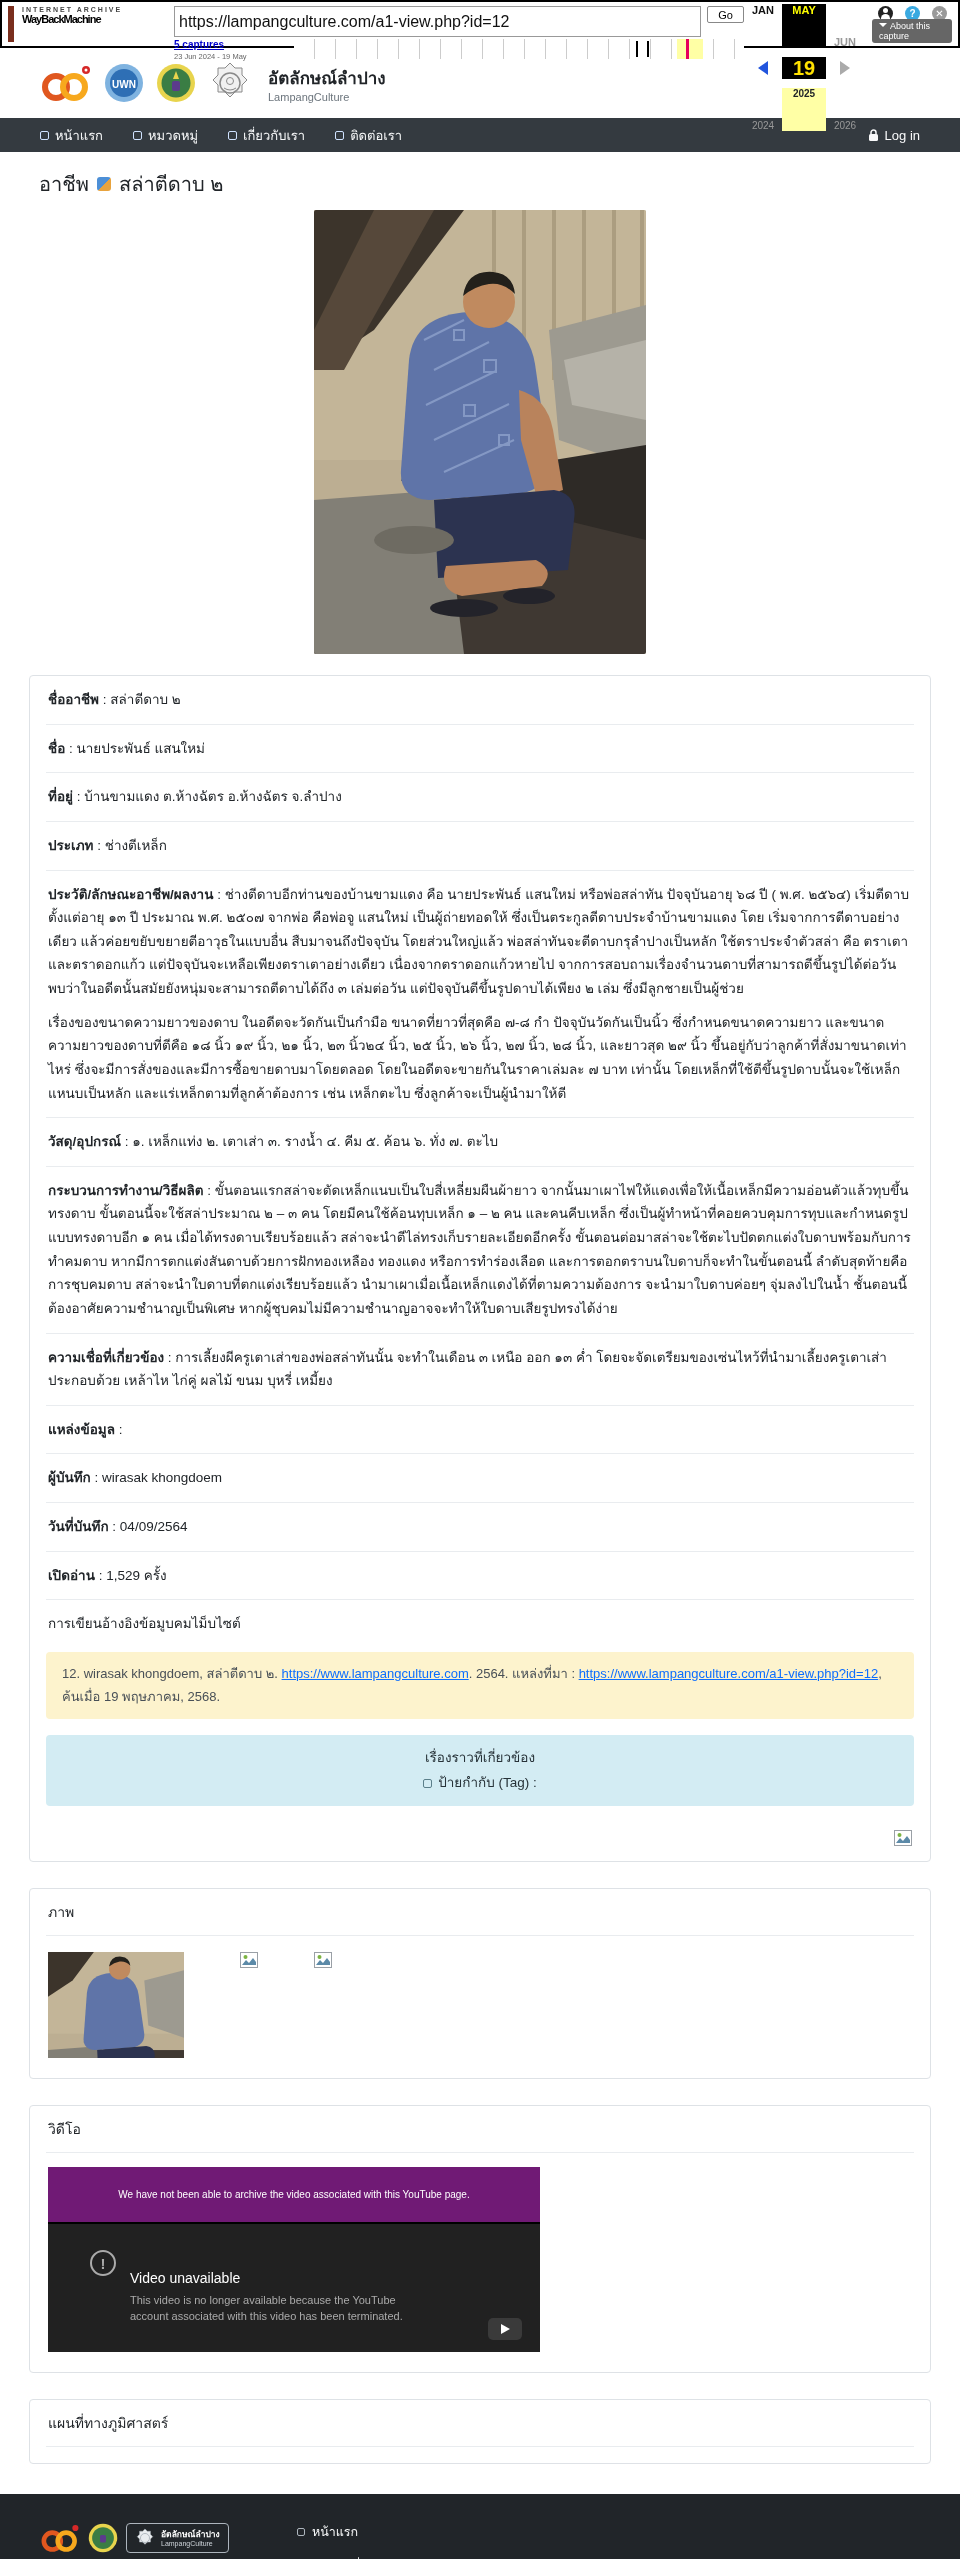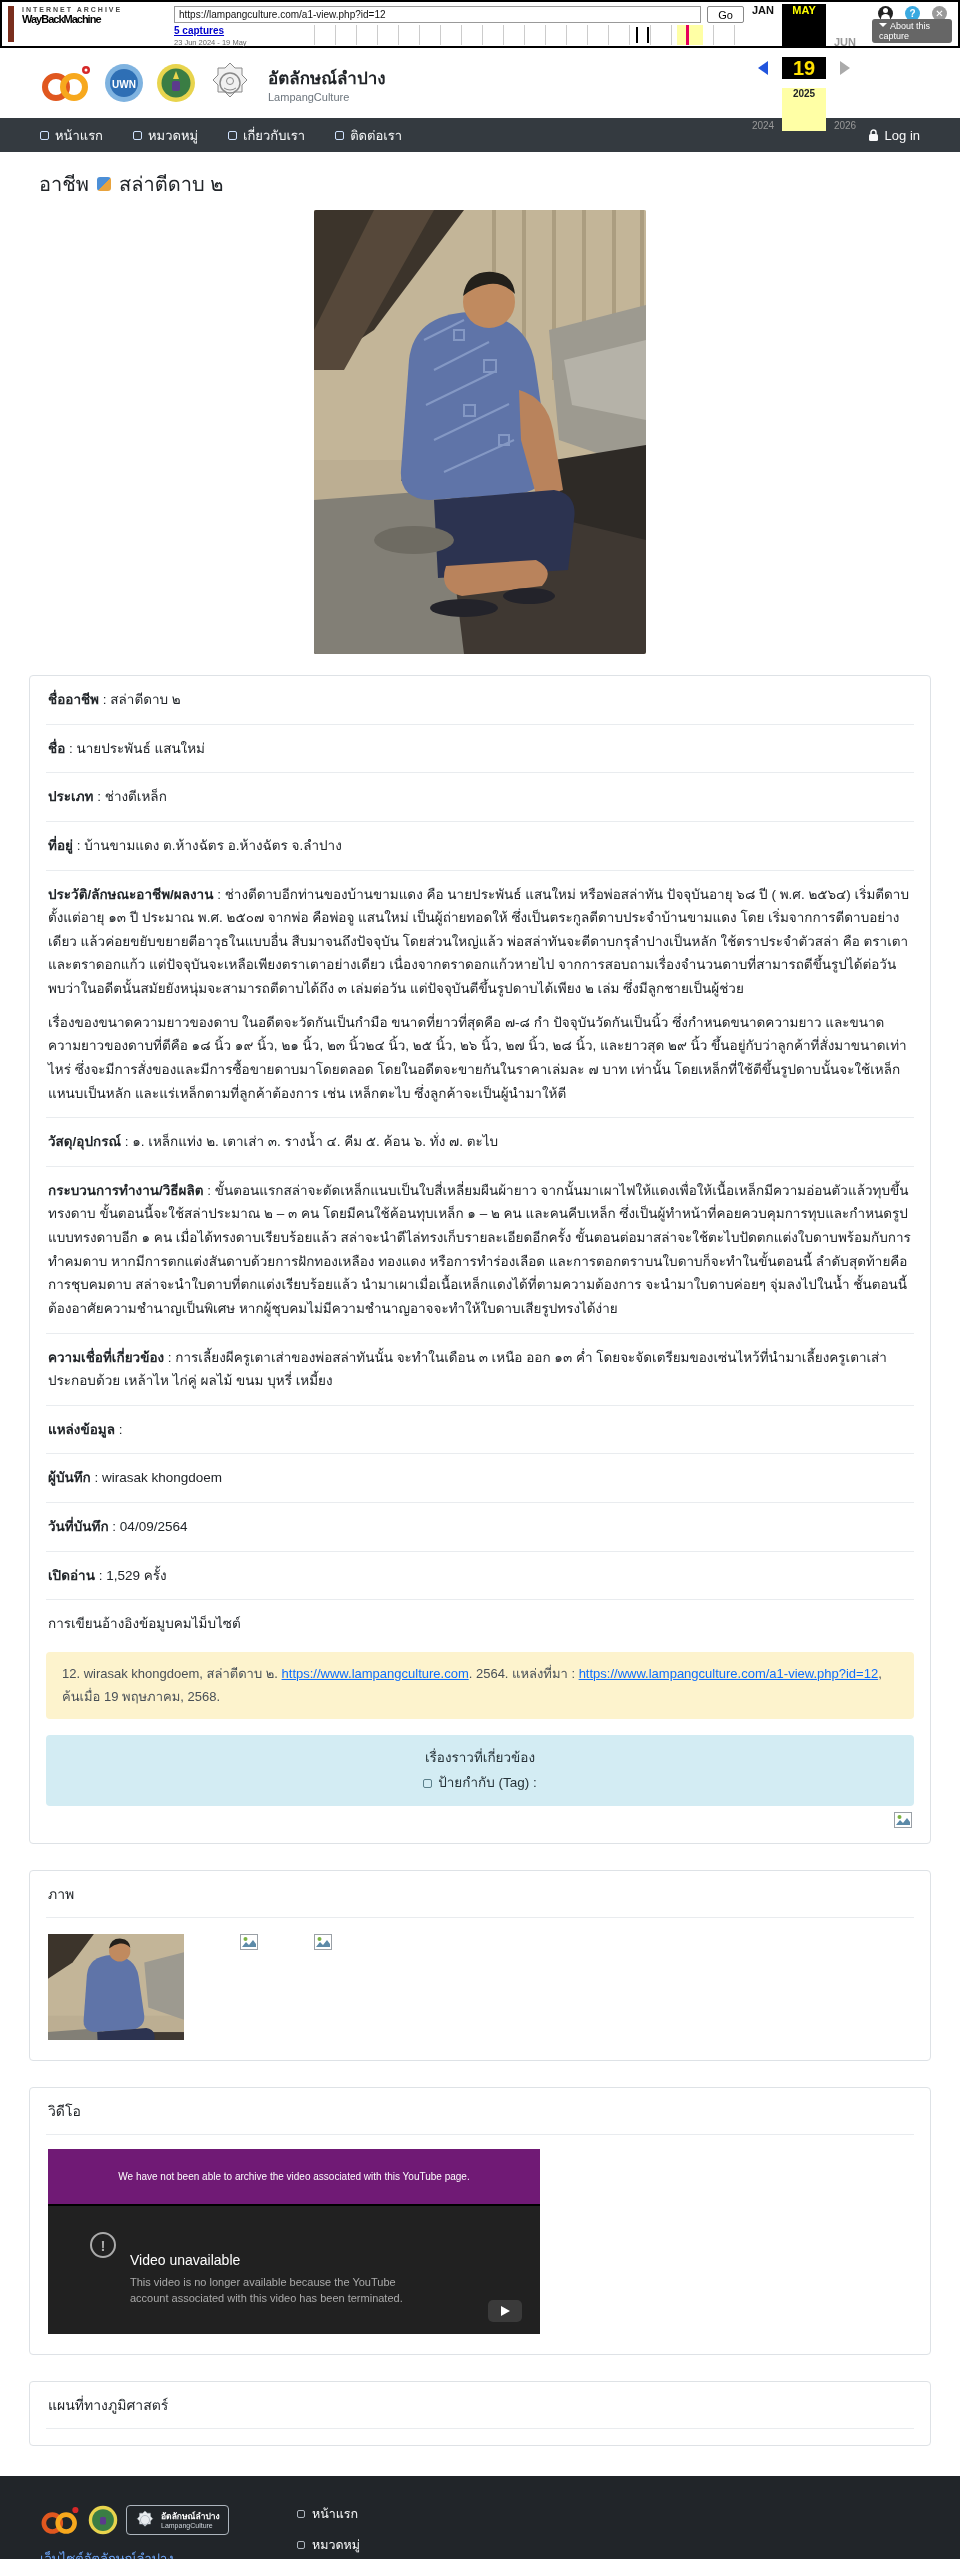--- a/index.html
+++ b/index.html
@@ -9,21 +9,21 @@
     color: #212529; font-size: 14px;
   }
   
   .wb { border: 2px solid #000; background: #fff; height: 48px; display: flex; align-items: stretch; position: relative; }
   .wb-flag { width: 6px; background: #7a2e1d; margin: 4px 2px 4px 6px; }
   .wb-logo { width: 158px; padding: 4px 6px 0 6px; }
   .wb-logo .l1 { font-size: 7px; letter-spacing: 2px; color: #444; font-weight: bold; }
   .wb-logo .l2 { font-size: 11px; font-weight: bold; color: #000000; letter-spacing: -1px; line-height: 1.1; }
   .wb-mid { flex: 1; display: flex; flex-direction: column; padding-top: 4px; }
   .wb-urlrow { display: flex; gap: 6px; }
-  .wb-url { flex: 1; height: 17px; border: 1px solid #999; font-size: 10px; padding: 0 4px; color: #111; font-family: "Liberation Sans", sans-serif; }
+  .wb-url { flex: 1; height: 31px; border: 1px solid #999; font-size: 16px; padding: 0 4px; color: #111; font-family: "Liberation Sans", sans-serif; }
   .wb-go { height: 17px; font-size: 11px; border: 1px solid #888; background: #fff; padding: 0 10px; border-radius: 2px; }
   .wb-caprow { display: flex; margin-top: 2px; }
   .wb-capcol { width: 120px; }
   .wb-captures { font-size: 10px; color: #00c; text-decoration: underline; font-weight: bold; }
   .wb-range { font-size: 7.5px; color: #666; margin-top: 2px; }
   .wb-timeline { flex: 1; height: 20px; position: relative;
     background: repeating-linear-gradient(90deg, #fff 0 20px, #ccc 20px 21px); }
   .wb-timeline .tk { position: absolute; top: 2px; bottom: 2px; width: 2px; background: #000; }
   .wb-timeline .yellow { position: absolute; top: 0; bottom: 0; width: 26px; background: #ffffa5; }
   .wb-timeline .pink { position: absolute; top: 0; bottom: 0; width: 3px; background: #e6005c; }
@@ -64,21 +64,21 @@
   .page-title { font-size: 20px; margin: 16px 0 10px 10px; display: flex; align-items: center; gap: 8px; }
   .title-icon { width: 14px; height: 14px; border-radius: 3px; background: linear-gradient(135deg,#4d8fd6 50%,#e8a33d 50%); }
   .hero-wrap { text-align: center; margin: 6px 0 18px; }
   .card { border: 1px solid #dee2e6; border-radius: 4px; background: #fff; padding: 0 16px; margin-bottom: 26px; }
   .row { padding: 12px 2px; border-top: 1px solid #e9ecef; font-size: 13.5px; line-height: 1.75; }
   .row:first-child { border-top: none; }
   .row b { font-weight: bold; }
   .row p + p { margin-top: 10px; }
   .cite-box { background: #fdf3cd; border-radius: 4px; padding: 10px 16px; margin: 4px 0 16px; font-size: 13px; line-height: 1.8; color: #495057; }
   .cite-box a { color: #0d6efd; text-decoration: underline; }
-  .related-box { background: #d3ecf3; border-radius: 4px; padding: 10px; margin: 10px 0 0; text-align: center; font-size: 13.5px; line-height: 1.9; color: #273238; }
+  .related-box { background: #d3ecf3; border-radius: 4px; padding: 10px; margin: 10px 0 18px; text-align: center; font-size: 13.5px; line-height: 1.9; color: #273238; }
   .related-box .tagline { display: flex; align-items: center; justify-content: center; gap: 6px; }
   .related-box .bullet { border-color: #5b7f8a; }
   .broken-wrap { text-align: right; padding: 6px 2px 12px; }
   .sec-head { padding: 12px 2px; font-size: 14px; border-bottom: 1px solid #e9ecef; }
   .gallery { display: flex; gap: 56px; align-items: flex-start; padding: 16px 2px 20px; }
   
   .video-wrap { margin: 14px 2px 20px; width: 492px; }
   .yt-banner { background: #701a75; color: #fff; font-size: 10px; text-align: center; padding: 20px 40px; line-height: 1.5; border-bottom: 2px solid #000; }
   .yt-player { background: #212121; height: 128px; position: relative; padding: 26px 0 0 42px; }
   .yt-msg { display: flex; gap: 14px; color: #fff; max-width: 330px; }
@@ -265,24 +265,24 @@
   </div>
 
   <div class="card">
     <div class="row">
       <b>ชื่ออาชีพ</b> : <span>สล่าตีดาบ ๒</span>
     </div>
     <div class="row">
       <b>ชื่อ</b> : <span>นายประพันธ์ แสนใหม่</span>
     </div>
     <div class="row">
+      <b>ที่อยู่</b> : <span>บ้านขามแดง ต.ห้างฉัตร อ.ห้างฉัตร จ.ลำปาง</span>
+    </div>
+    <div class="row">
       <b>ประเภท</b> : <span>ช่างตีเหล็ก</span>
-    </div>
-    <div class="row">
-      <b>ที่อยู่</b> : <span>บ้านขามแดง ต.ห้างฉัตร อ.ห้างฉัตร จ.ลำปาง</span>
     </div>
     <div class="row">
       <p><b>ประวัติ/ลักษณะอาชีพ/ผลงาน</b> : <span>ช่างตีดาบอีกท่านของบ้านขามแดง คือ นายประพันธ์ แสนใหม่ หรือพ่อสล่าทัน ปัจจุบันอายุ ๖๘ ปี ( พ.ศ. ๒๕๖๔) เริ่มตีดาบตั้งแต่อายุ ๑๓ ปี ประมาณ พ.ศ. ๒๕๐๗ จากพ่อ คือพ่อจู แสนใหม่ เป็นผู้ถ่ายทอดให้ ซึ่งเป็นตระกูลตีดาบประจำบ้านขามแดง โดย เริ่มจากการตีดาบอย่างเดียว แล้วค่อยขยับขยายตีอาวุธในแบบอื่น สืบมาจนถึงปัจจุบัน โดยส่วนใหญ่แล้ว พ่อสล่าทันจะตีดาบกรุลำปางเป็นหลัก ใช้ตราประจำตัวสล่า คือ ตราเตาและตราดอกแก้ว แต่ปัจจุบันจะเหลือเพียงตราเตาอย่างเดียว เนื่องจากตราดอกแก้วหายไป จากการสอบถามเรื่องจำนวนดาบที่สามารถตีขึ้นรูปได้ต่อวัน พบว่าในอดีตนั้นสมัยยังหนุ่มจะสามารถตีดาบได้ถึง ๓ เล่มต่อวัน แต่ปัจจุบันตีขึ้นรูปดาบได้เพียง ๒ เล่ม ซึ่งมีลูกชายเป็นผู้ช่วย</span></p>
       <p>เรื่องของขนาดความยาวของดาบ ในอดีตจะวัดกันเป็นกำมือ ขนาดที่ยาวที่สุดคือ ๗-๘ กำ ปัจจุบันวัดกันเป็นนิ้ว ซึ่งกำหนดขนาดความยาว และขนาดความยาวของดาบที่ตีคือ ๑๘ นิ้ว ๑๙ นิ้ว, ๒๑ นิ้ว, ๒๓ นิ้ว๒๔ นิ้ว, ๒๕ นิ้ว, ๒๖ นิ้ว, ๒๗ นิ้ว, ๒๘ นิ้ว, และยาวสุด ๒๙ นิ้ว ขึ้นอยู่กับว่าลูกค้าที่สั่งมาขนาดเท่าไหร่ ซึ่งจะมีการสั่งของและมีการซื้อขายดาบมาโดยตลอด โดยในอดีตจะขายกันในราคาเล่มละ ๗ บาท เท่านั้น โดยเหล็กที่ใช้ตีขึ้นรูปดาบนั้นจะใช้เหล็กแหนบเป็นหลัก และแร่เหล็กตามที่ลูกค้าต้องการ เช่น เหล็กตะไบ ซึ่งลูกค้าจะเป็นผู้นำมาให้ตี</p>
     </div>
     <div class="row">
       <b>วัสดุ/อุปกรณ์</b> : <span>๑. เหล็กแท่ง ๒. เตาเส่า ๓. รางน้ำ ๔. คีม ๕. ค้อน ๖. ทั่ง ๗. ตะไบ</span>
     </div>
     <div class="row">
       <b>กระบวนการทำงาน/วิธีผลิต</b> : <span>ขั้นตอนแรกสล่าจะตัดเหล็กแนบเป็นใบสี่เหลี่ยมผืนผ้ายาว จากนั้นมาเผาไฟให้แดงเพื่อให้เนื้อเหล็กมีความอ่อนตัวแล้วทุบขึ้นทรงดาบ ขั้นตอนนี้จะใช้สล่าประมาณ ๒ – ๓ คน โดยมีคนใช้ค้อนทุบเหล็ก ๑ – ๒ คน และคนคีบเหล็ก ซึ่งเป็นผู้ทำหน้าที่คอยควบคุมการทุบและกำหนดรูปแบบทรงดาบอีก ๑ คน เมื่อได้ทรงดาบเรียบร้อยแล้ว สล่าจะนำตีไล่ทรงเก็บรายละเอียดอีกครั้ง ขั้นตอนต่อมาสล่าจะใช้ตะไบปัดตกแต่งใบดาบพร้อมกับการทำคมดาบ หากมีการตกแต่งสันดาบด้วยการฝักทองเหลือง ทองแดง หรือการทำร่องเลือด และการตอกตราบนใบดาบก็จะทำในขั้นตอนนี้ ลำดับสุดท้ายคือการชุบคมดาบ สล่าจะนำใบดาบที่ตกแต่งเรียบร้อยแล้ว นำมาเผาเมื่อเนื้อเหล็กแดงได้ที่ตามความต้องการ จะนำมาใบดาบค่อยๆ จุ่มลงไปในน้ำ ชั้นตอนนี้ต้องอาศัยความชำนาญเป็นพิเศษ หากผู้ชุบคมไม่มีความชำนาญอาจจะทำให้ใบดาบเสียรูปทรงได้ง่าย</span>

